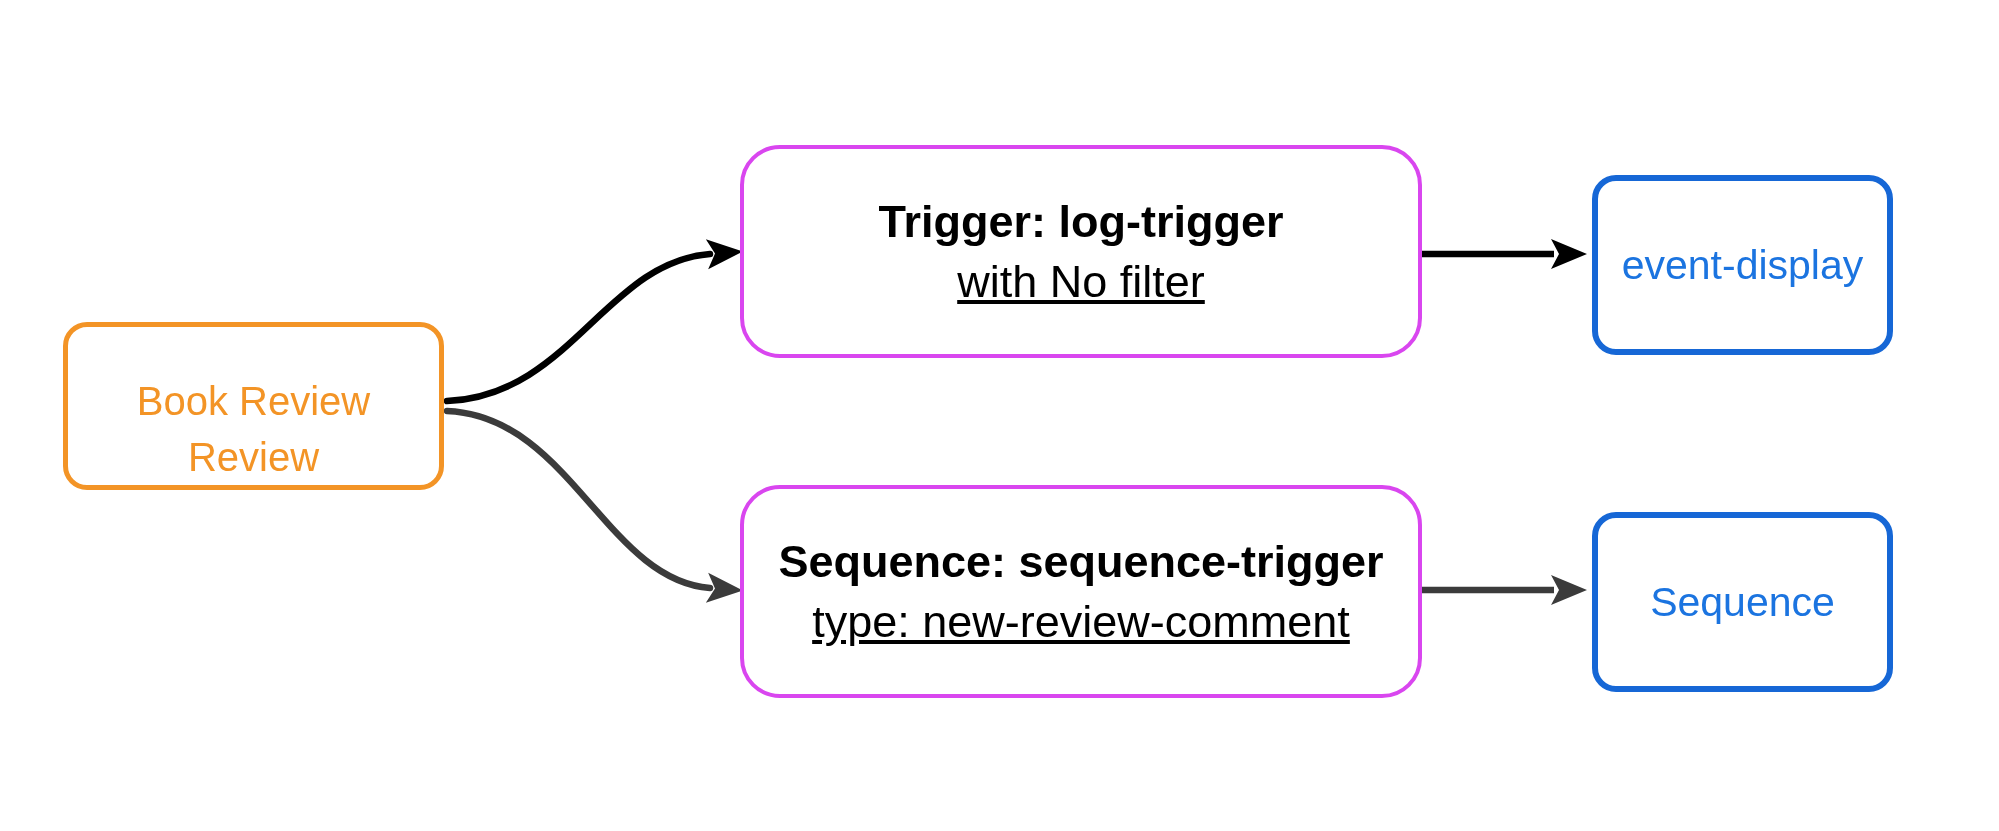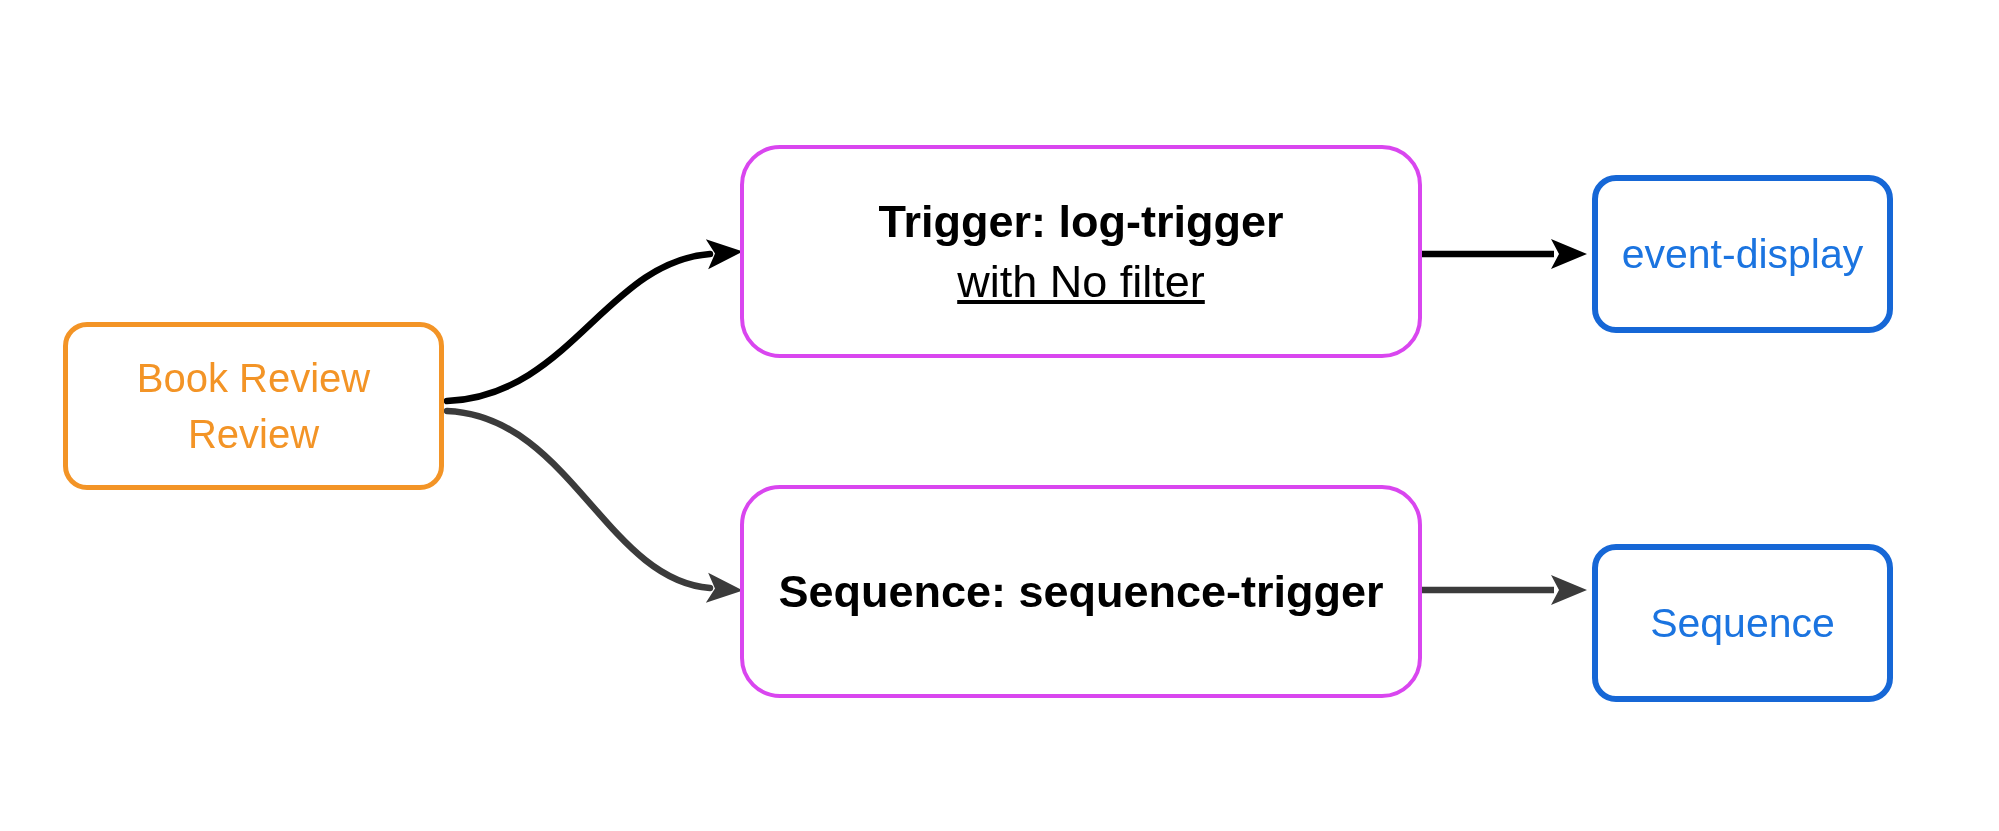--- a/index.html
+++ b/index.html
@@ -27,20 +27,21 @@
     text-align: center;
   }
   .node-broker {
     left: 63px; top: 322px;
     width: 381px; height: 168px;
     border: 5px solid #F39426;
     border-radius: 24px;
     color: #F39426;
     font-size: 40px;
     line-height: 56px;
+    justify-content: flex-end;
   }
   .node-trigger {
     left: 740px;
     width: 682px; height: 213px;
     border: 4px solid #d946ef;
     border-radius: 40px;
     color: #000000;
   }
   .node-trigger-top { top: 145px; }
   .node-trigger-bottom { top: 485px; }
@@ -50,28 +51,28 @@
     line-height: 60px;
   }
   .trigger-subtitle {
     font-weight: 400;
     font-size: 45px;
     line-height: 60px;
     text-decoration: underline;
   }
   .node-sink {
     left: 1592px;
-    width: 301px; height: 158px;
+    width: 301px; height: 180px;
     border: 6px solid #1667D6;
     border-radius: 24px;
     color: #1B74E0;
     font-size: 41px;
   }
   .node-sink-top { top: 175px; }
-  .node-sink-bottom { top: 544px; }
+  .node-sink-bottom { top: 512px; }
   .label-line { display: block; }
 </style>
 </head>
 <body>
 
 <div class="canvas">
 
   <svg class="edges" viewBox="0 0 1999 831" xmlns="http://www.w3.org/2000/svg">
     <defs>
       <marker id="ah-black" markerUnits="userSpaceOnUse" markerWidth="44" markerHeight="38" refX="6" refY="18" orient="auto">
@@ -96,20 +97,21 @@
     <span class="label-line">Review</span>
   </div>
 
   <div class="node node-trigger node-trigger-top">
     <div class="trigger-title">Trigger: log-trigger</div>
     <div class="trigger-subtitle">with No filter</div>
   </div>
 
   <div class="node node-trigger node-trigger-bottom">
     <div class="trigger-title">Sequence: sequence-trigger</div>
+    <div class="trigger-subtitle">type: new-review-comment</div>
   </div>
 
   <div class="node node-sink node-sink-top">
     <span>event-display</span>
   </div>
 
   <div class="node node-sink node-sink-bottom">
     <span>Sequence</span>
   </div>
 

